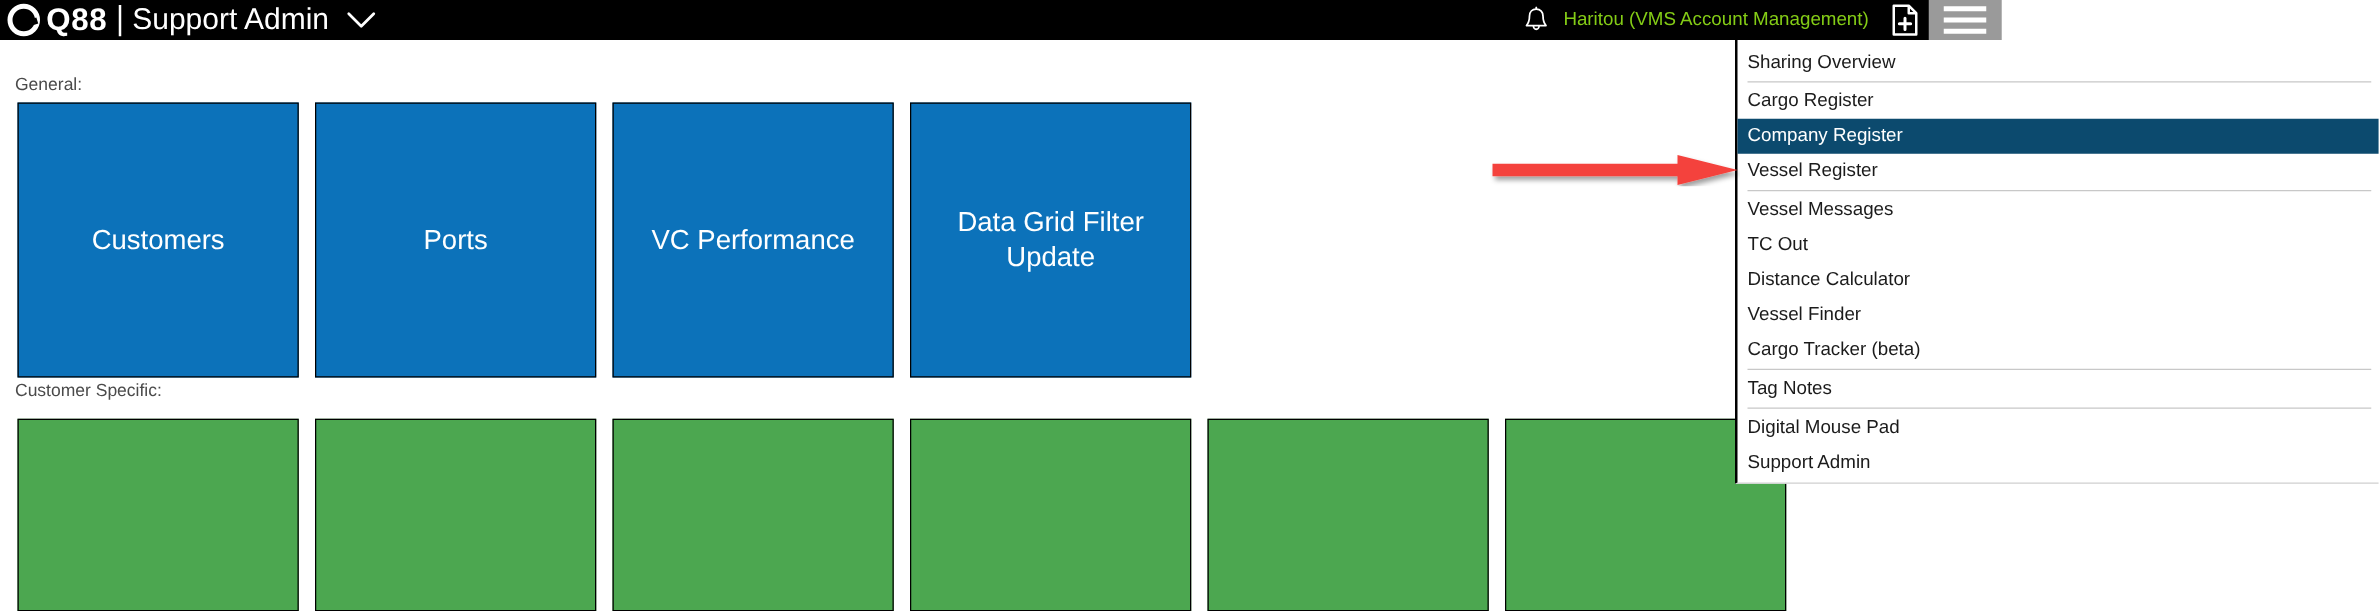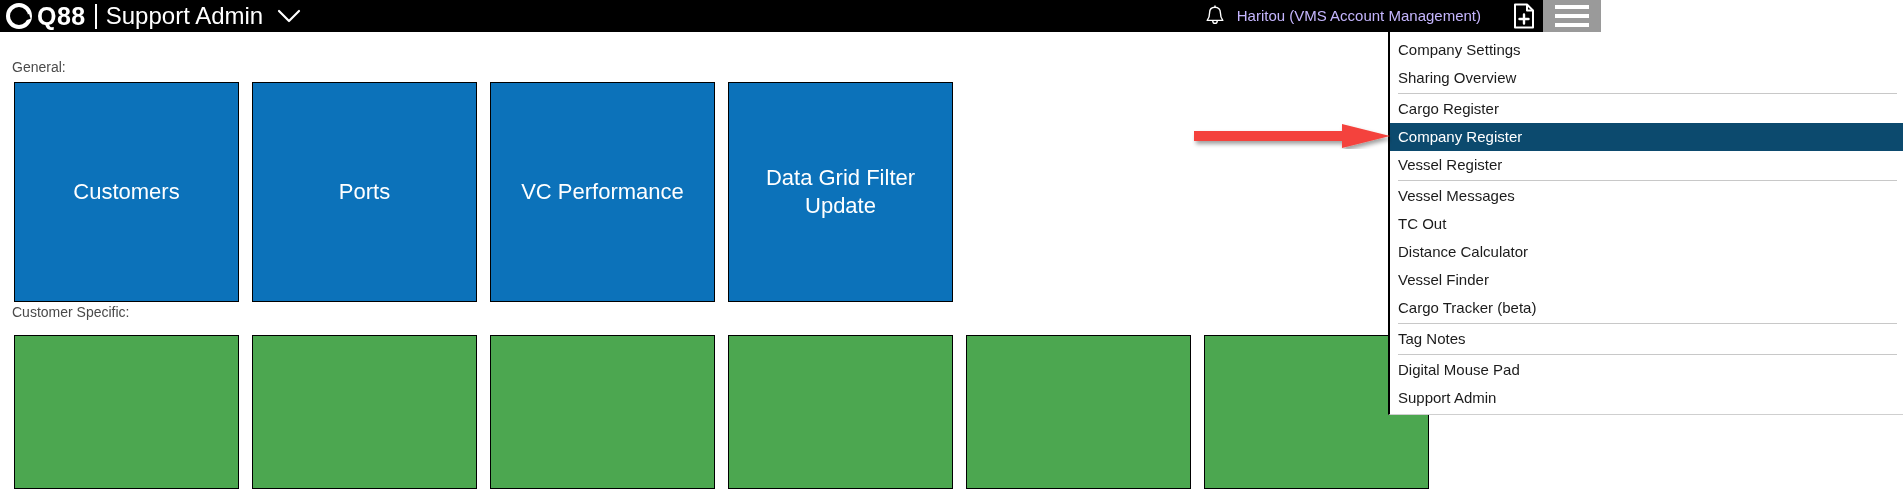--- a/index.html
+++ b/index.html
@@ -80,24 +80,24 @@
     height: 32px;
   }
   .bell-icon {
     display: flex;
     align-items: center;
     justify-content: center;
     width: 32px;
     height: 32px;
   }
   .user-label {
-    color: #c4b5fd;
+    color: #84cc16;
     font-size: 15px;
     line-height: 32px;
-    margin: 0 28px 0 6px;
+    margin: 0 14px 0 6px;
     white-space: nowrap;
   }
   .doc-add-icon {
     display: flex;
     align-items: center;
     justify-content: center;
     width: 30px;
     height: 32px;
     margin-right: 4px;
   }
@@ -280,21 +280,20 @@
         <feDropShadow dx="2" dy="3" stdDeviation="2.2" flood-color="#000000" flood-opacity="0.38"></feDropShadow>
       </filter>
     </defs>
     <g filter="url(#arrowshadow)">
       <path d="M2 8 L150 8 L150 1 L198 13 L150 25 L150 18 L2 18 Z" fill="#f4433c"></path>
     </g>
   </svg>
 </div>
 
 <div class="dropdown">
-  <div class="menu-item">Company Settings</div>
   <div class="menu-item">Sharing Overview</div>
   <div class="menu-sep"></div>
   <div class="menu-item">Cargo Register</div>
   <div class="menu-item selected">Company Register</div>
   <div class="menu-item">Vessel Register</div>
   <div class="menu-sep"></div>
   <div class="menu-item">Vessel Messages</div>
   <div class="menu-item">TC Out</div>
   <div class="menu-item">Distance Calculator</div>
   <div class="menu-item">Vessel Finder</div>

